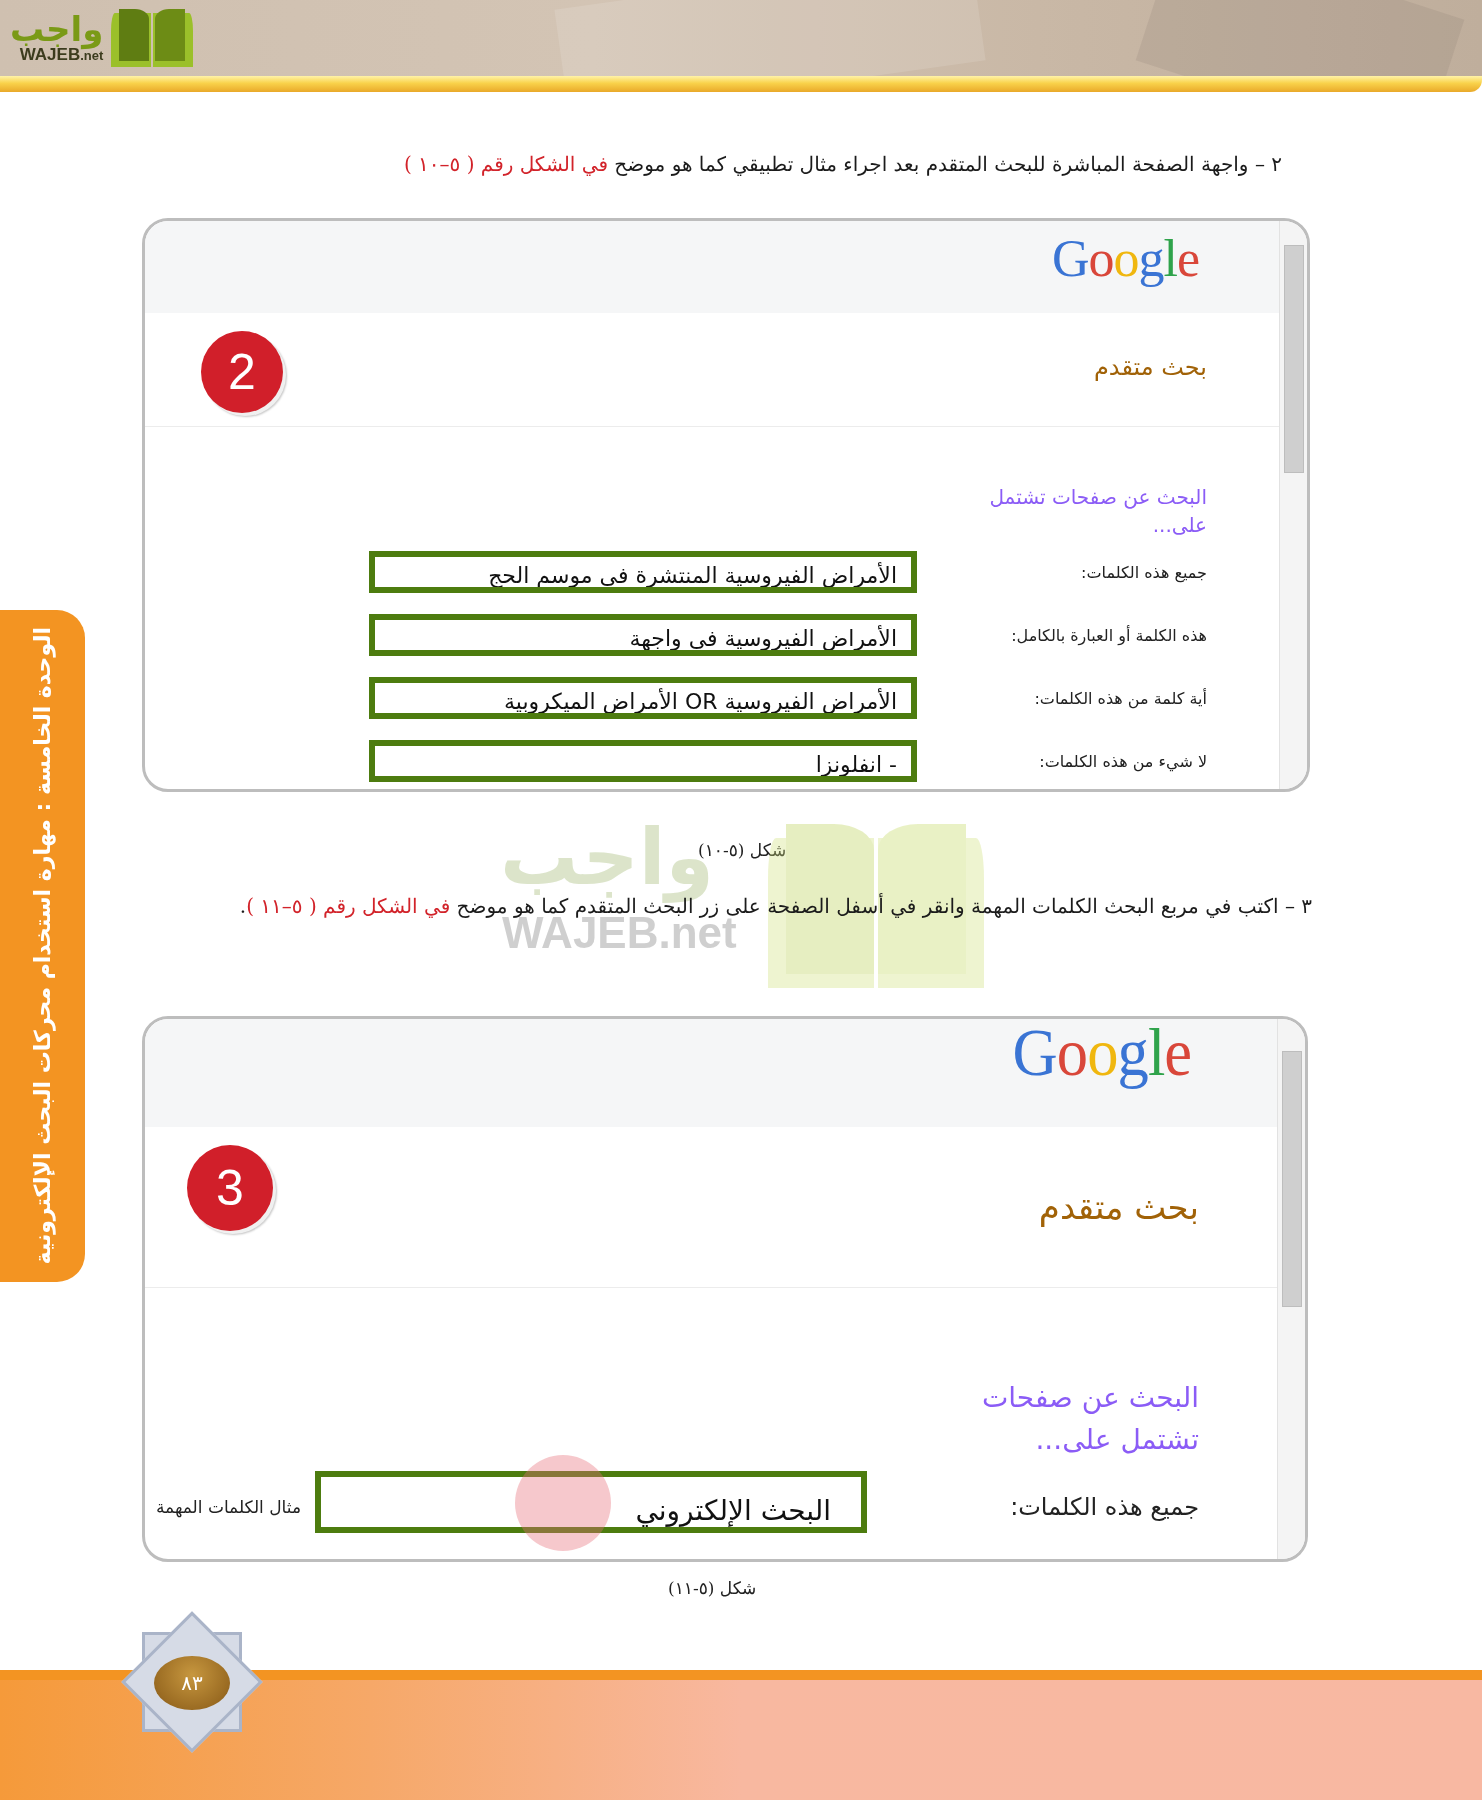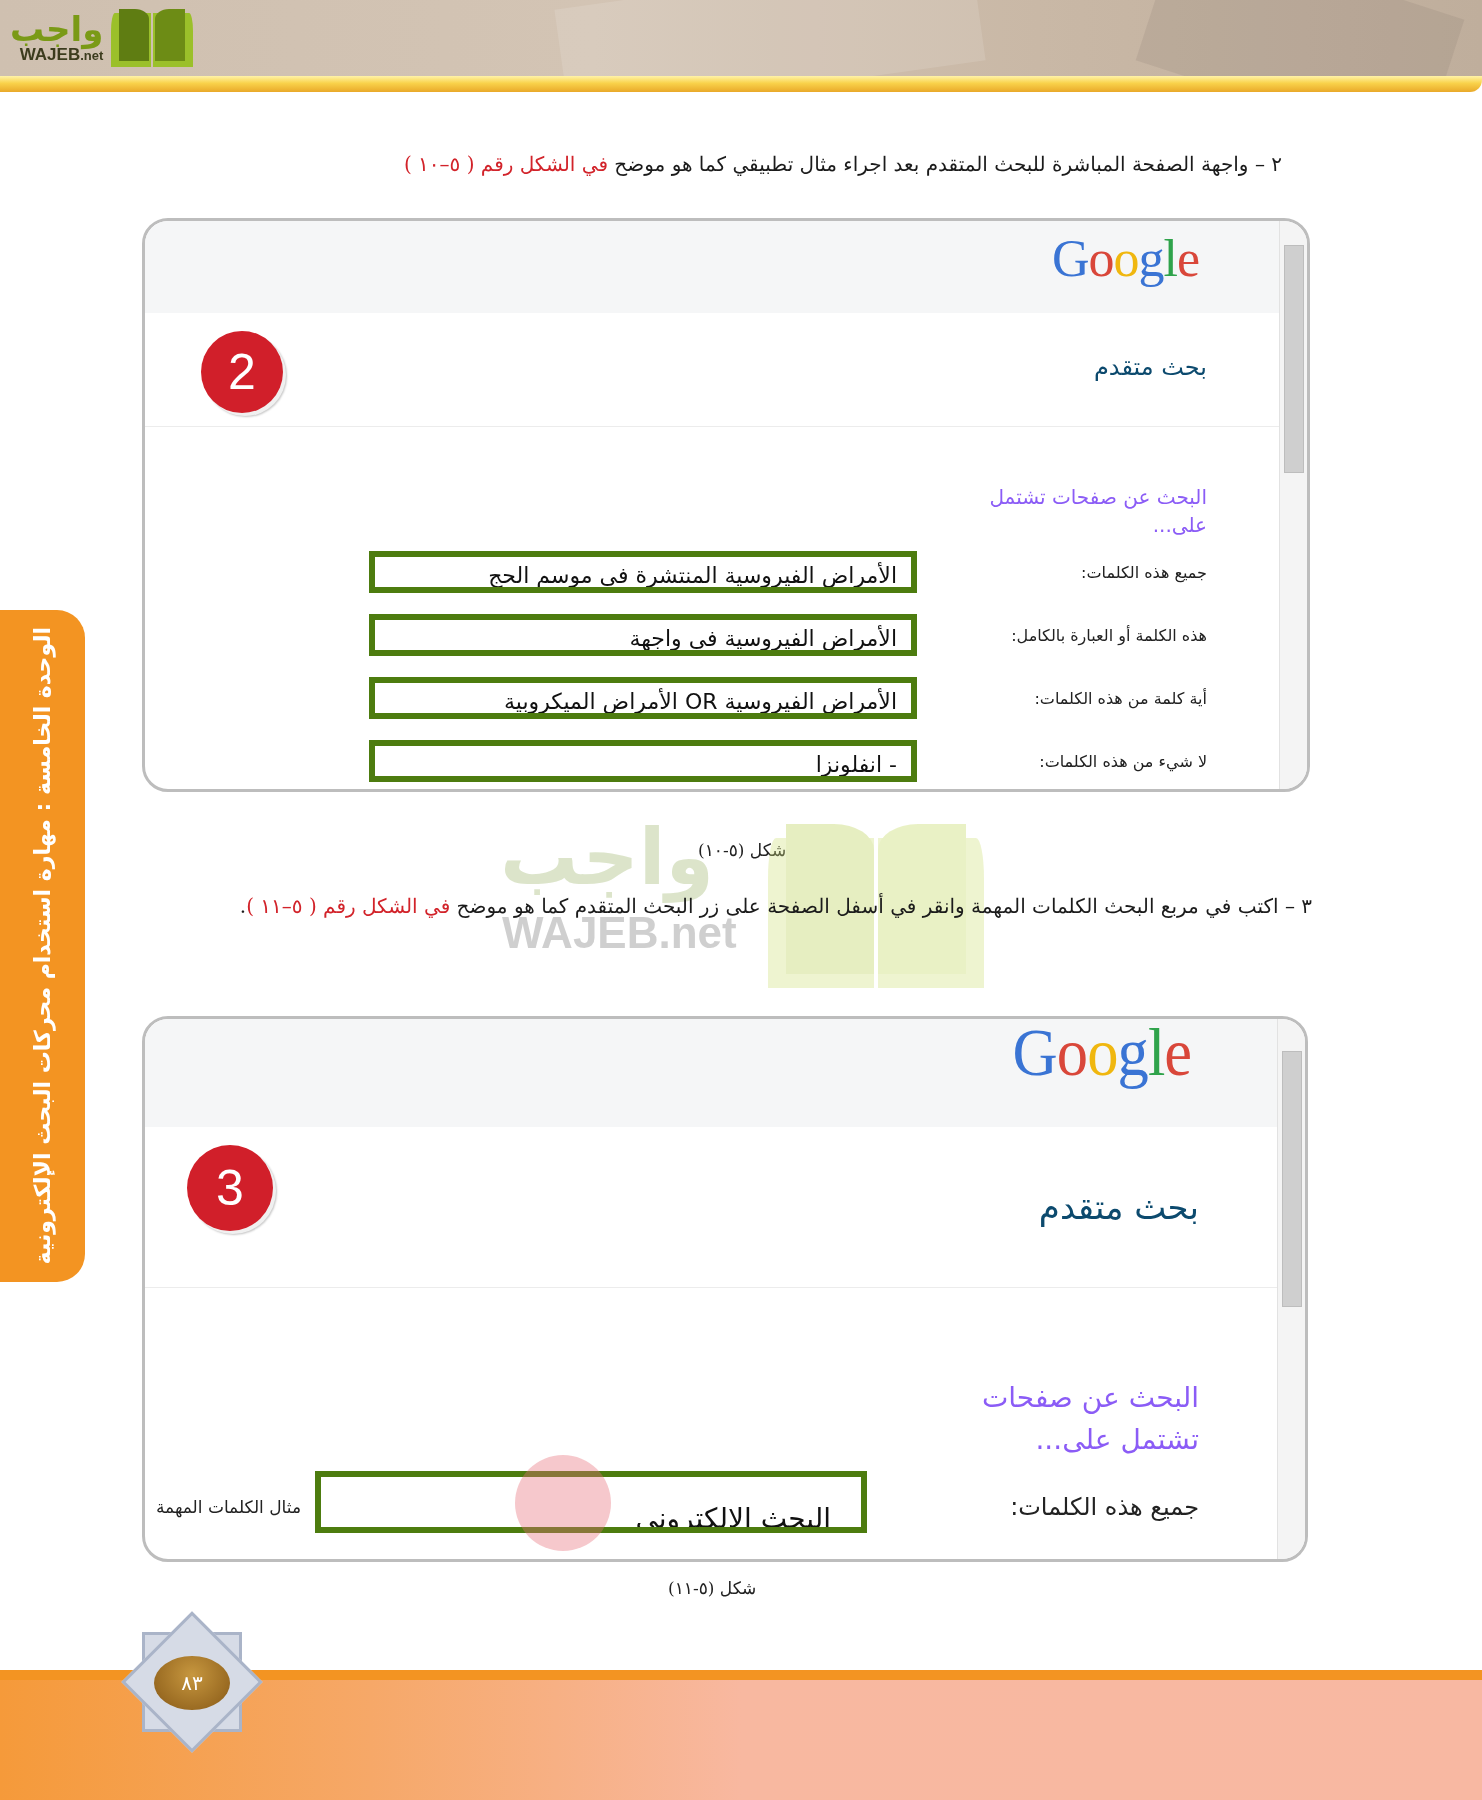--- a/index.html
+++ b/index.html
@@ -73,39 +73,39 @@
   .hr-line { position: absolute; left: 0; right: 28px; height: 1px; background: #ececec; }
 
   .badge {
     position: absolute; border-radius: 50%; background: #d11f2a; color: #fff;
     font-family: "Liberation Sans", sans-serif; display: flex; align-items: center; justify-content: center;
     box-shadow: 3px 3px 0 #f0f0f0, 4px 4px 2px #c9c9c9;
   }
   .fig1 .badge { left: 56px; top: 110px; width: 82px; height: 82px; font-size: 50px; }
   .fig2 .badge { left: 42px; top: 126px; width: 86px; height: 86px; font-size: 50px; }
 
-  .adv-title { position: absolute; direction: rtl; color: #0c4a6e; font-family: "DejaVu Sans", sans-serif; }
+  .adv-title { position: absolute; direction: rtl; color: #a16207; font-family: "DejaVu Sans", sans-serif; }
   .fig1 .adv-title { right: 100px; top: 132px; font-size: 24px; }
   .fig2 .adv-title { right: 106px; top: 168px; font-size: 34px; }
 
   .section-head { position: absolute; direction: rtl; text-align: right; color: #8b5cf6; font-family: "DejaVu Sans", sans-serif; }
   .fig1 .section-head { right: 100px; top: 262px; width: 240px; font-size: 20px; line-height: 28px; }
   .fig2 .section-head { right: 106px; top: 358px; width: 300px; font-size: 28px; line-height: 42px; }
 
   .form-row { position: absolute; left: 0; right: 0; }
   .form-label { position: absolute; direction: rtl; text-align: right; color: #222; font-family: "DejaVu Sans", sans-serif; white-space: nowrap; }
   .form-input {
     position: absolute; border: 6px solid #4d7c0f; background: #fff; direction: rtl; text-align: right;
     font-family: "DejaVu Sans", sans-serif; color: #111; white-space: nowrap; overflow: hidden;
   }
   .fig1 .form-label { right: 100px; font-size: 16px; top: 12px; }
   .fig1 .form-input { left: 224px; width: 548px; height: 42px; font-size: 22px; padding: 4px 14px; line-height: 30px; }
 
   .fig2 .form-label { right: 106px; font-size: 24px; top: 22px; }
-  .fig2 .form-input { left: 170px; width: 552px; height: 62px; font-size: 28px; padding: 12px 30px; line-height: 60px; }
+  .fig2 .form-input { left: 170px; width: 552px; height: 62px; font-size: 28px; padding: 4px 30px; line-height: 60px; }
   .fig2 .hint-label { position: absolute; right: 1004px; top: 26px; font-size: 17px; direction: rtl; white-space: nowrap; color: #222; font-family: "DejaVu Sans", sans-serif; }
   .highlight { position: absolute; left: 370px; top: -16px; width: 96px; height: 96px; border-radius: 50%; background: rgba(232, 110, 120, 0.38); pointer-events: none; }
 
   .caption { position: absolute; direction: rtl; font-family: "DejaVu Serif", serif; font-size: 17px; color: #222; white-space: nowrap; }
   .cap1 { left: 698px; top: 812px; margin-top: 28px; }
   .cap2 { left: 668px; top: 1578px; }
 
   
   .watermark { position: absolute; left: 500px; top: 812px; width: 500px; height: 180px; opacity: 0.35; pointer-events: none; }
   .wm-ar { position: absolute; left: 0; top: 0; font-size: 78px; font-weight: bold; color: #9cb56a; direction: rtl; font-family: "DejaVu Sans", sans-serif; }

